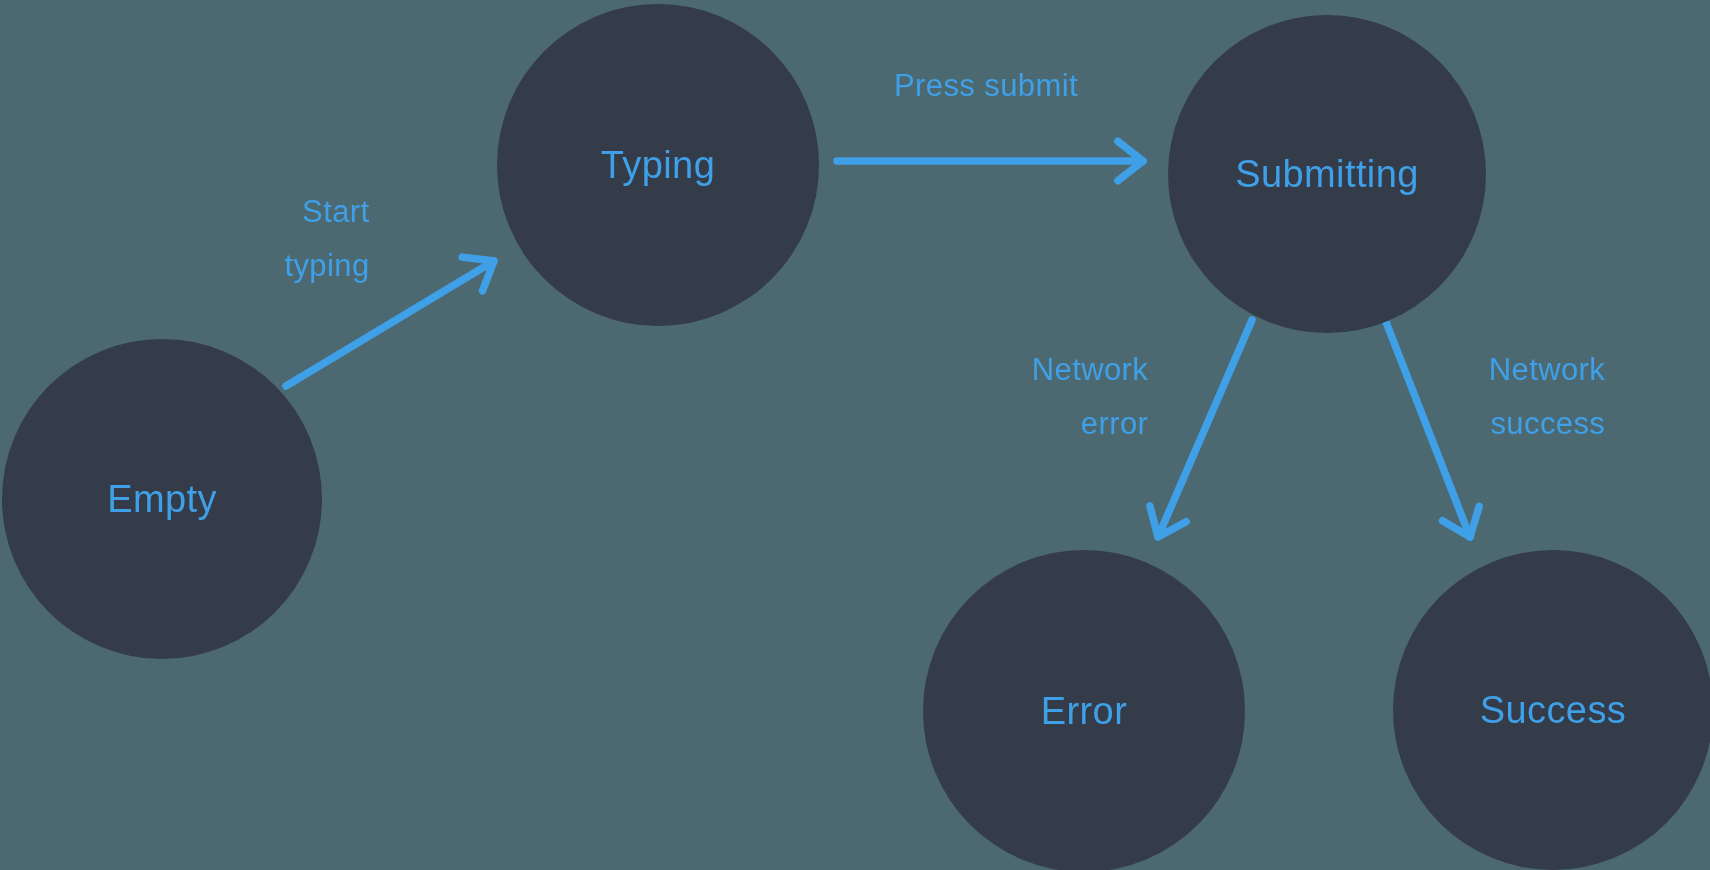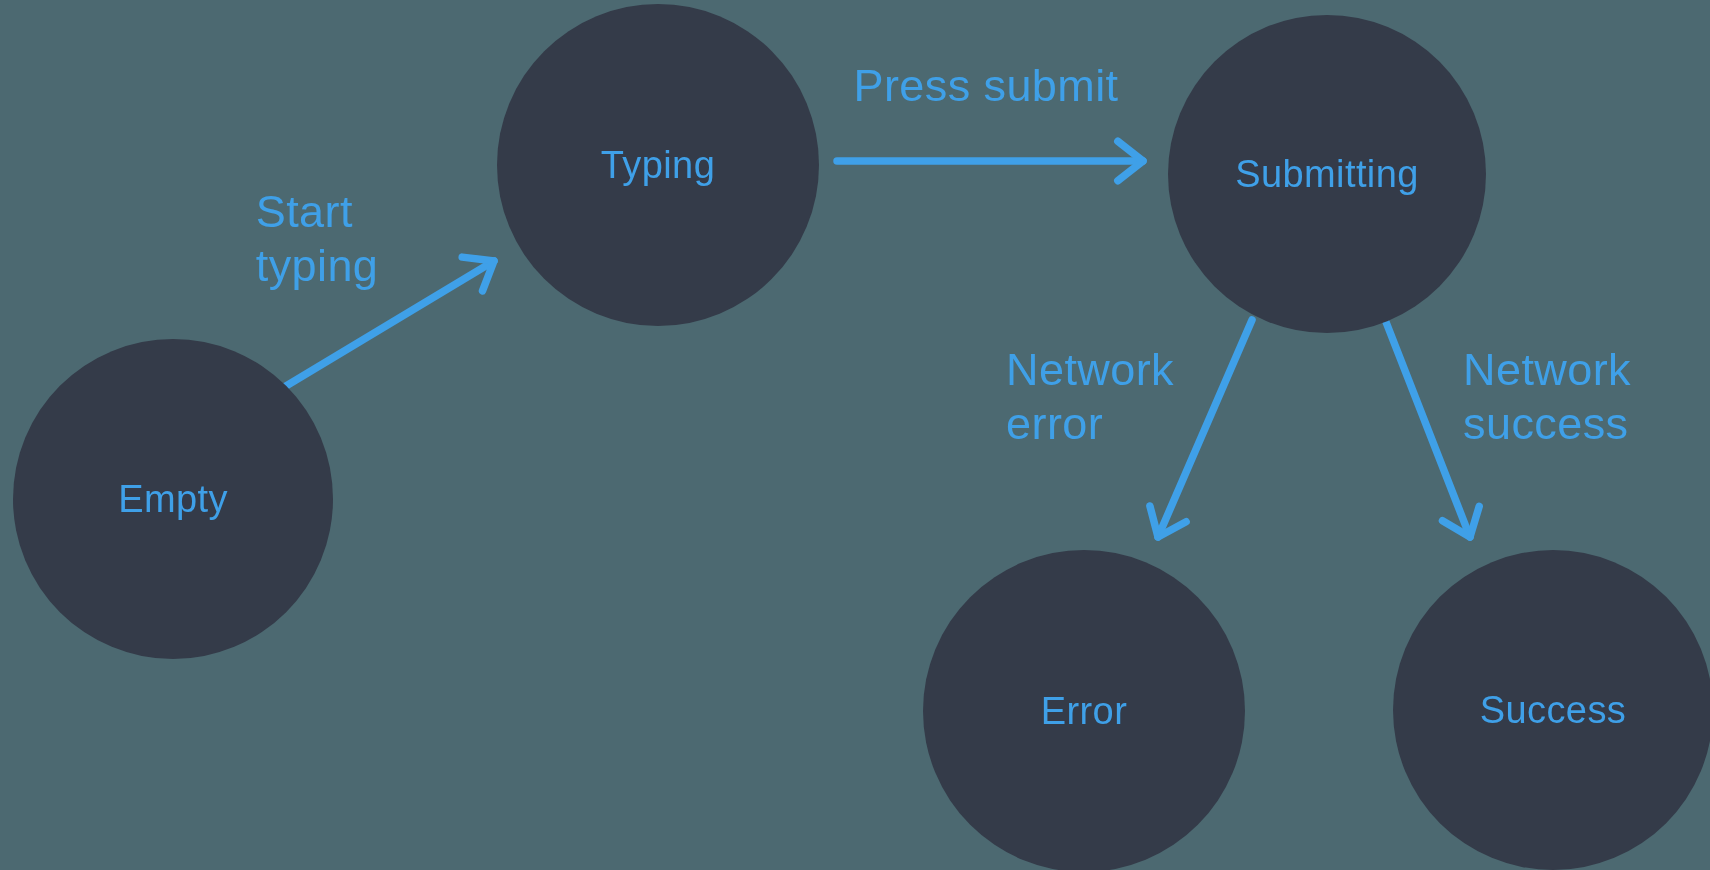--- a/index.html
+++ b/index.html
@@ -42,36 +42,36 @@
   }
   .node-label {
     color: var(--accent);
     font-size: 38px;
     letter-spacing: 0.4px;
     white-space: nowrap;
   }
   .edge-label {
     position: absolute;
     transform: translateX(-50%);
-    text-align: left;
+    text-align: right;
     color: var(--accent);
-    font-size: 45px;
+    font-size: 31px;
     line-height: 54px;
     letter-spacing: 0.4px;
     white-space: nowrap;
   }
   .edge-label span { display: block; }
   
-  .node-empty      { left: 13px;    top: 339px; width: 320px; height: 320px; }
+  .node-empty      { left: 2px;    top: 339px; width: 320px; height: 320px; }
   .node-typing     { left: 497px;  top: 4px;   width: 322px; height: 322px; }
   .node-submitting { left: 1168px; top: 15px;   width: 318px; height: 318px; }
   .node-error      { left: 923px;  top: 550px; width: 322px; height: 322px; }
   .node-success    { left: 1393px; top: 550px; width: 320px; height: 320px; }
   
-  .label-start-typing    { left: 317px;  top: 185px; }
+  .label-start-typing    { left: 327px;  top: 185px; }
   .label-press-submit    { left: 986px;  top: 59px;  }
   .label-network-error   { left: 1090px; top: 343px; }
   .label-network-success { left: 1547px; top: 343px; }
 </style>
 </head>
 <body>
 
 <div class="canvas">
 
   <svg class="arrows" viewBox="0 0 1710 870" xmlns="http://www.w3.org/2000/svg">

